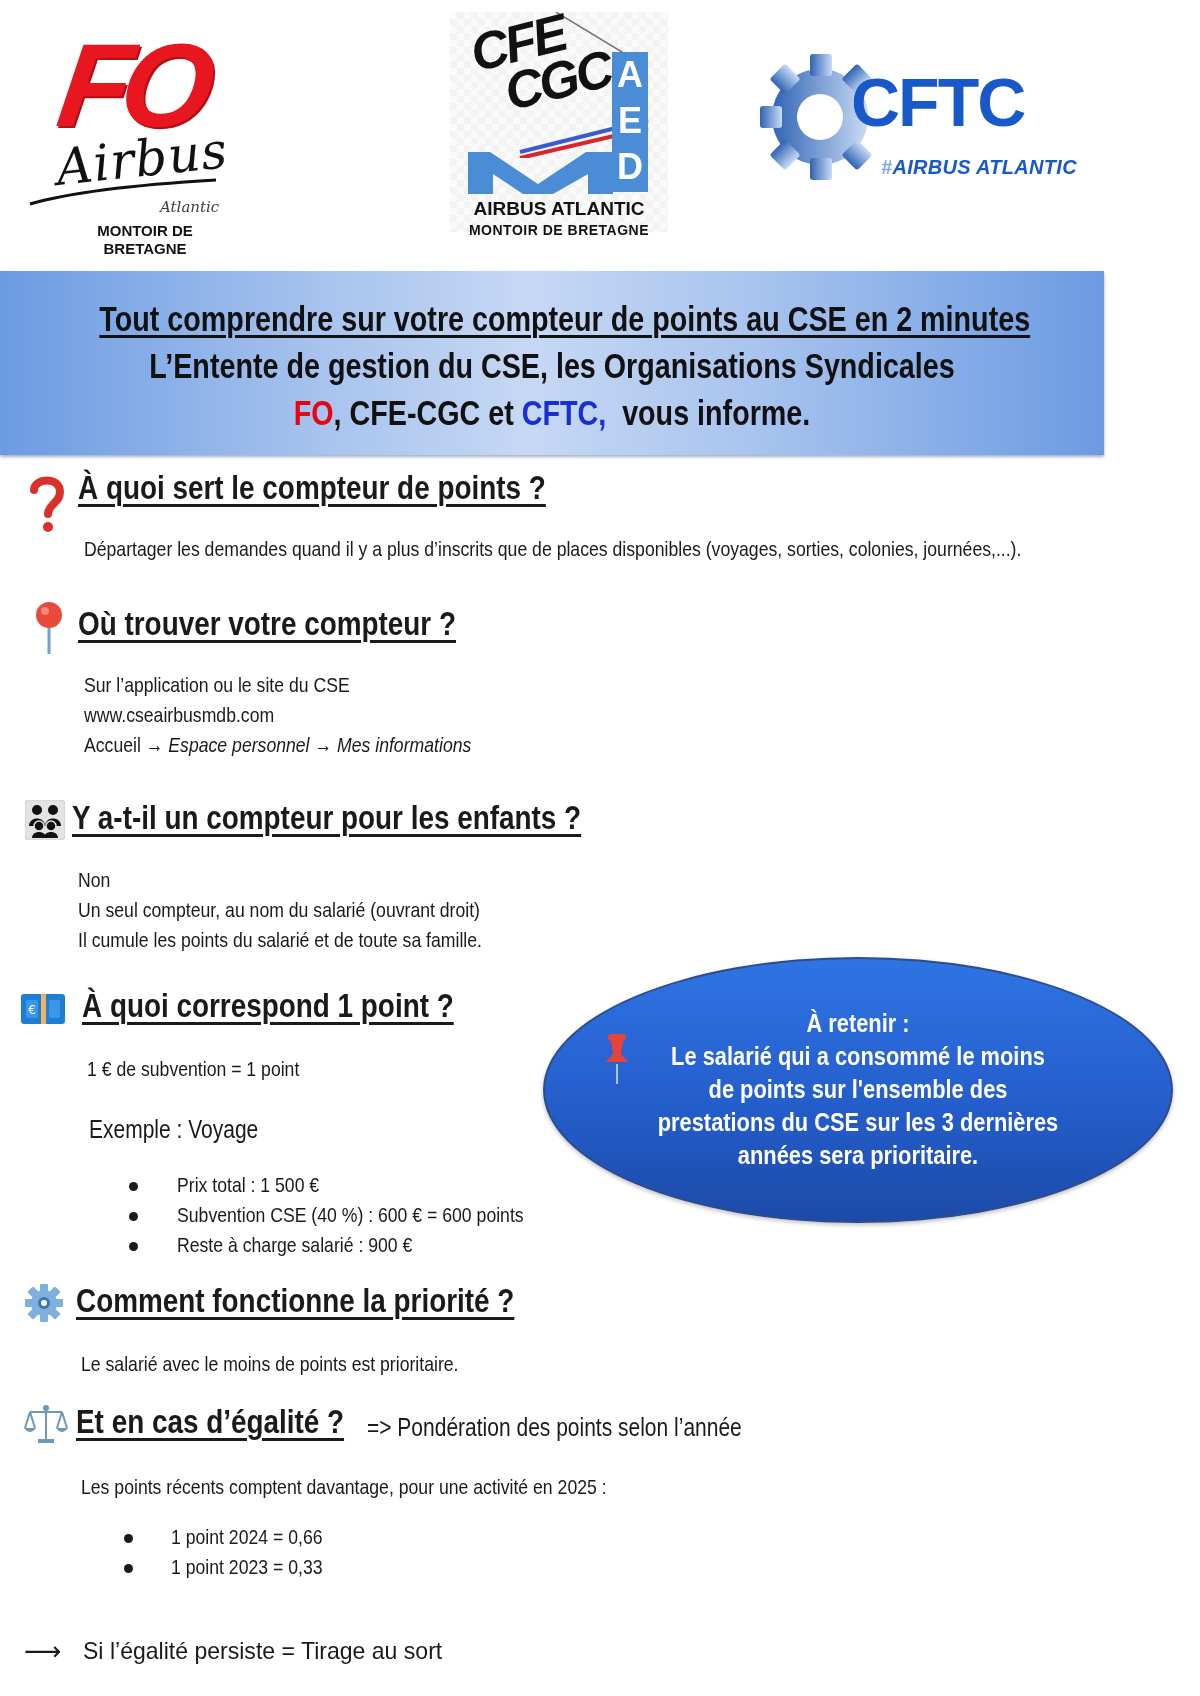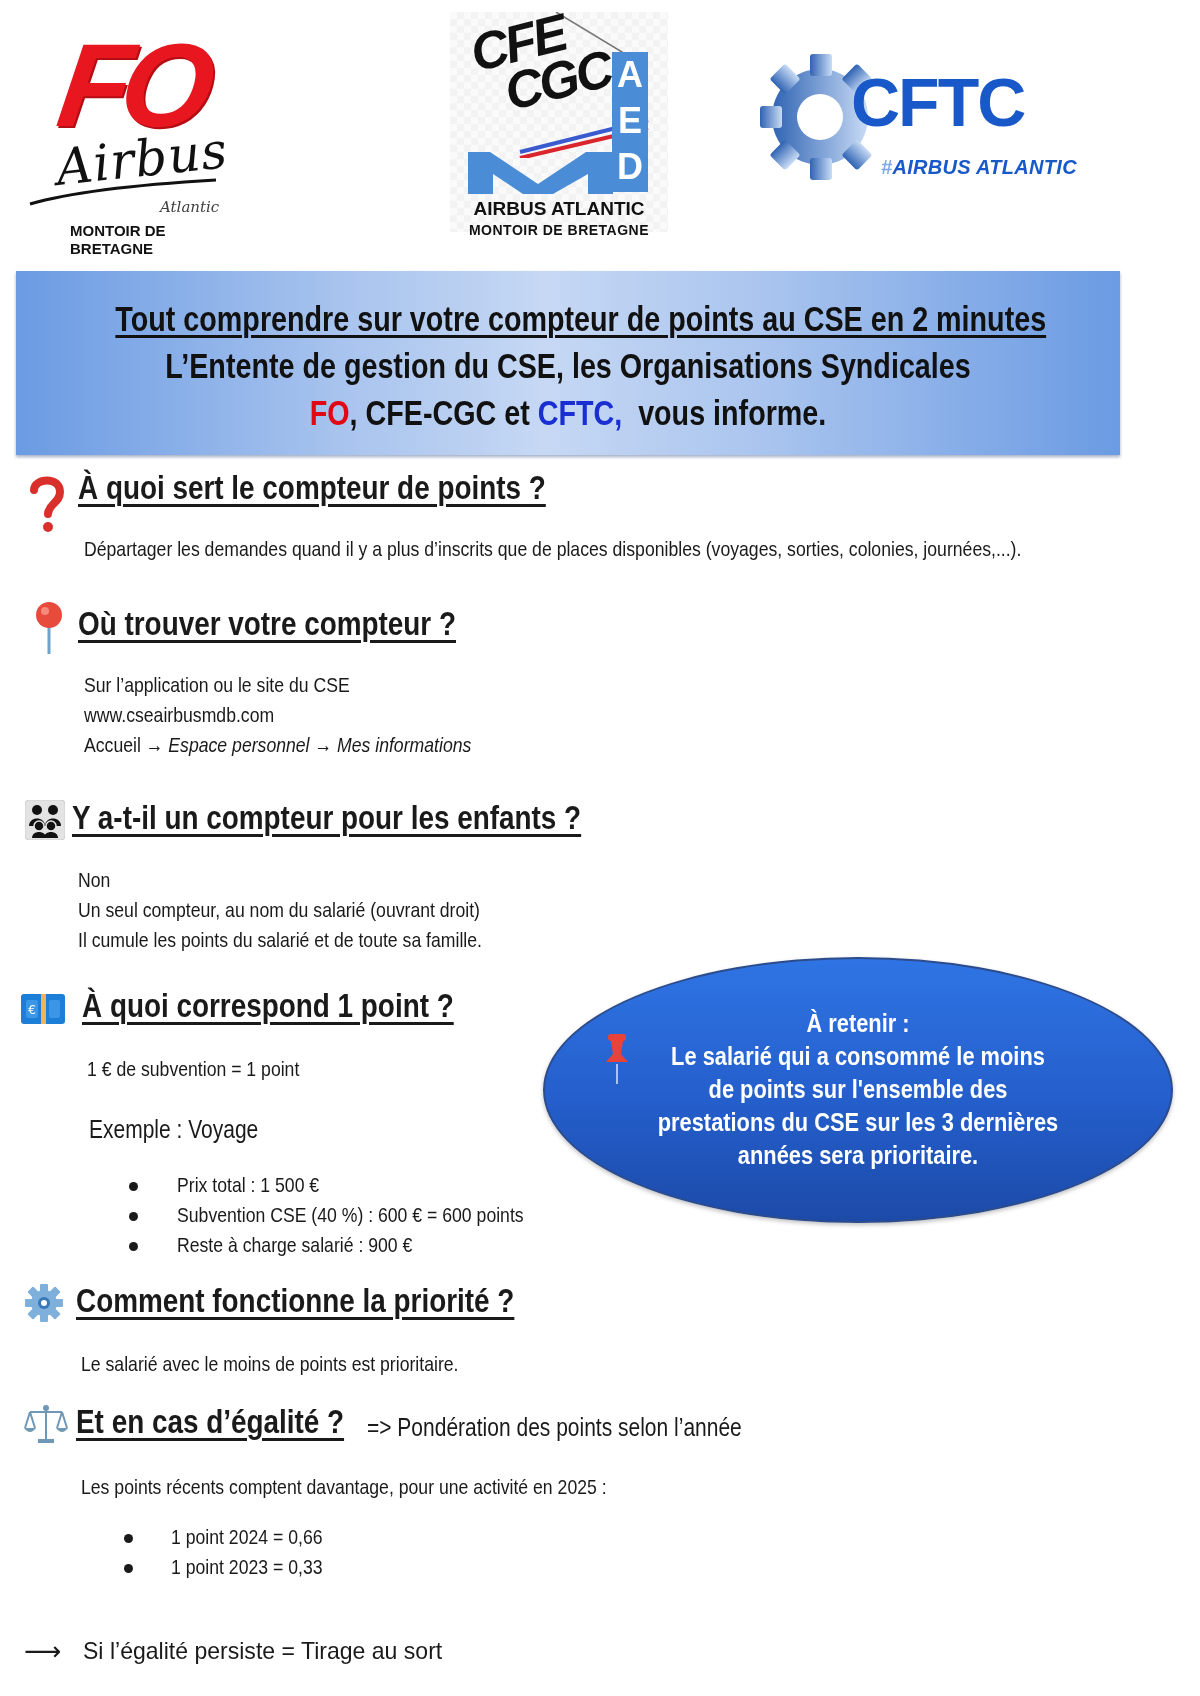--- a/index.html
+++ b/index.html
@@ -24,21 +24,21 @@
     }
     .fo-swoosh {
       position: absolute; left: 8px; top: 150px; width: 190px; height: 40px;
     }
     .fo-atlantic {
       position: absolute; left: 140px; top: 178px;
       font-family: "DejaVu Serif", serif; font-style: italic; font-size: 15px; color: #404040;
     }
     .fo-place {
       position: absolute; left: 50px; top: 202px; width: 150px;
-      text-align: left; font-weight: 700; font-size: 15px; line-height: 18px; color: #111;
+      text-align: center; font-weight: 700; font-size: 15px; line-height: 18px; color: #111;
     }
 
     .logo-cfe { left: 450px; top: 12px; width: 218px; height: 220px;
       background: repeating-conic-gradient(#f3f3f3 0% 25%, #fafafa 0% 50%) 0 0 / 14px 14px; }
     .cfe-text {
       position: absolute; left: 16px; top: 20px;
       font-weight: 900; font-style: italic; font-size: 52px; line-height: 46px;
       color: #111; letter-spacing: -3px; transform: rotate(-14deg); transform-origin: left top;
     }
     .cfe-text span { display: block; }
@@ -67,21 +67,21 @@
       font-weight: 900; font-size: 68px; line-height: 92px; color: #1858c8; letter-spacing: -2px;
     }
     .cftc-tag {
       position: absolute; left: 123px; top: 116px;
       font-weight: 900; font-style: italic; font-size: 20px; color: #1858c8; letter-spacing: .3px;
     }
     .cftc-tag .hash { color: #7fa9e6; }
 
     
     .banner {
-      left: 16px; top: 271px; width: 1104px; height: 184px;
+      left: 0; top: 271px; width: 1104px; height: 184px;
       background: linear-gradient(90deg, #6b9be3 0%, #a9c4ee 30%, #c6d8f4 48%, #a9c4ee 68%, #6b9be3 100%);
       box-shadow: 0 2px 3px rgba(90,110,150,.55);
       text-align: center;
     }
     .banner-line {
       font-family: "Liberation Sans Narrow", "Liberation Sans", sans-serif;
       font-weight: 700; font-size: 35px; line-height: 47px; color: #111;
       transform: scaleX(.82); transform-origin: center;
       white-space: nowrap;
     }

